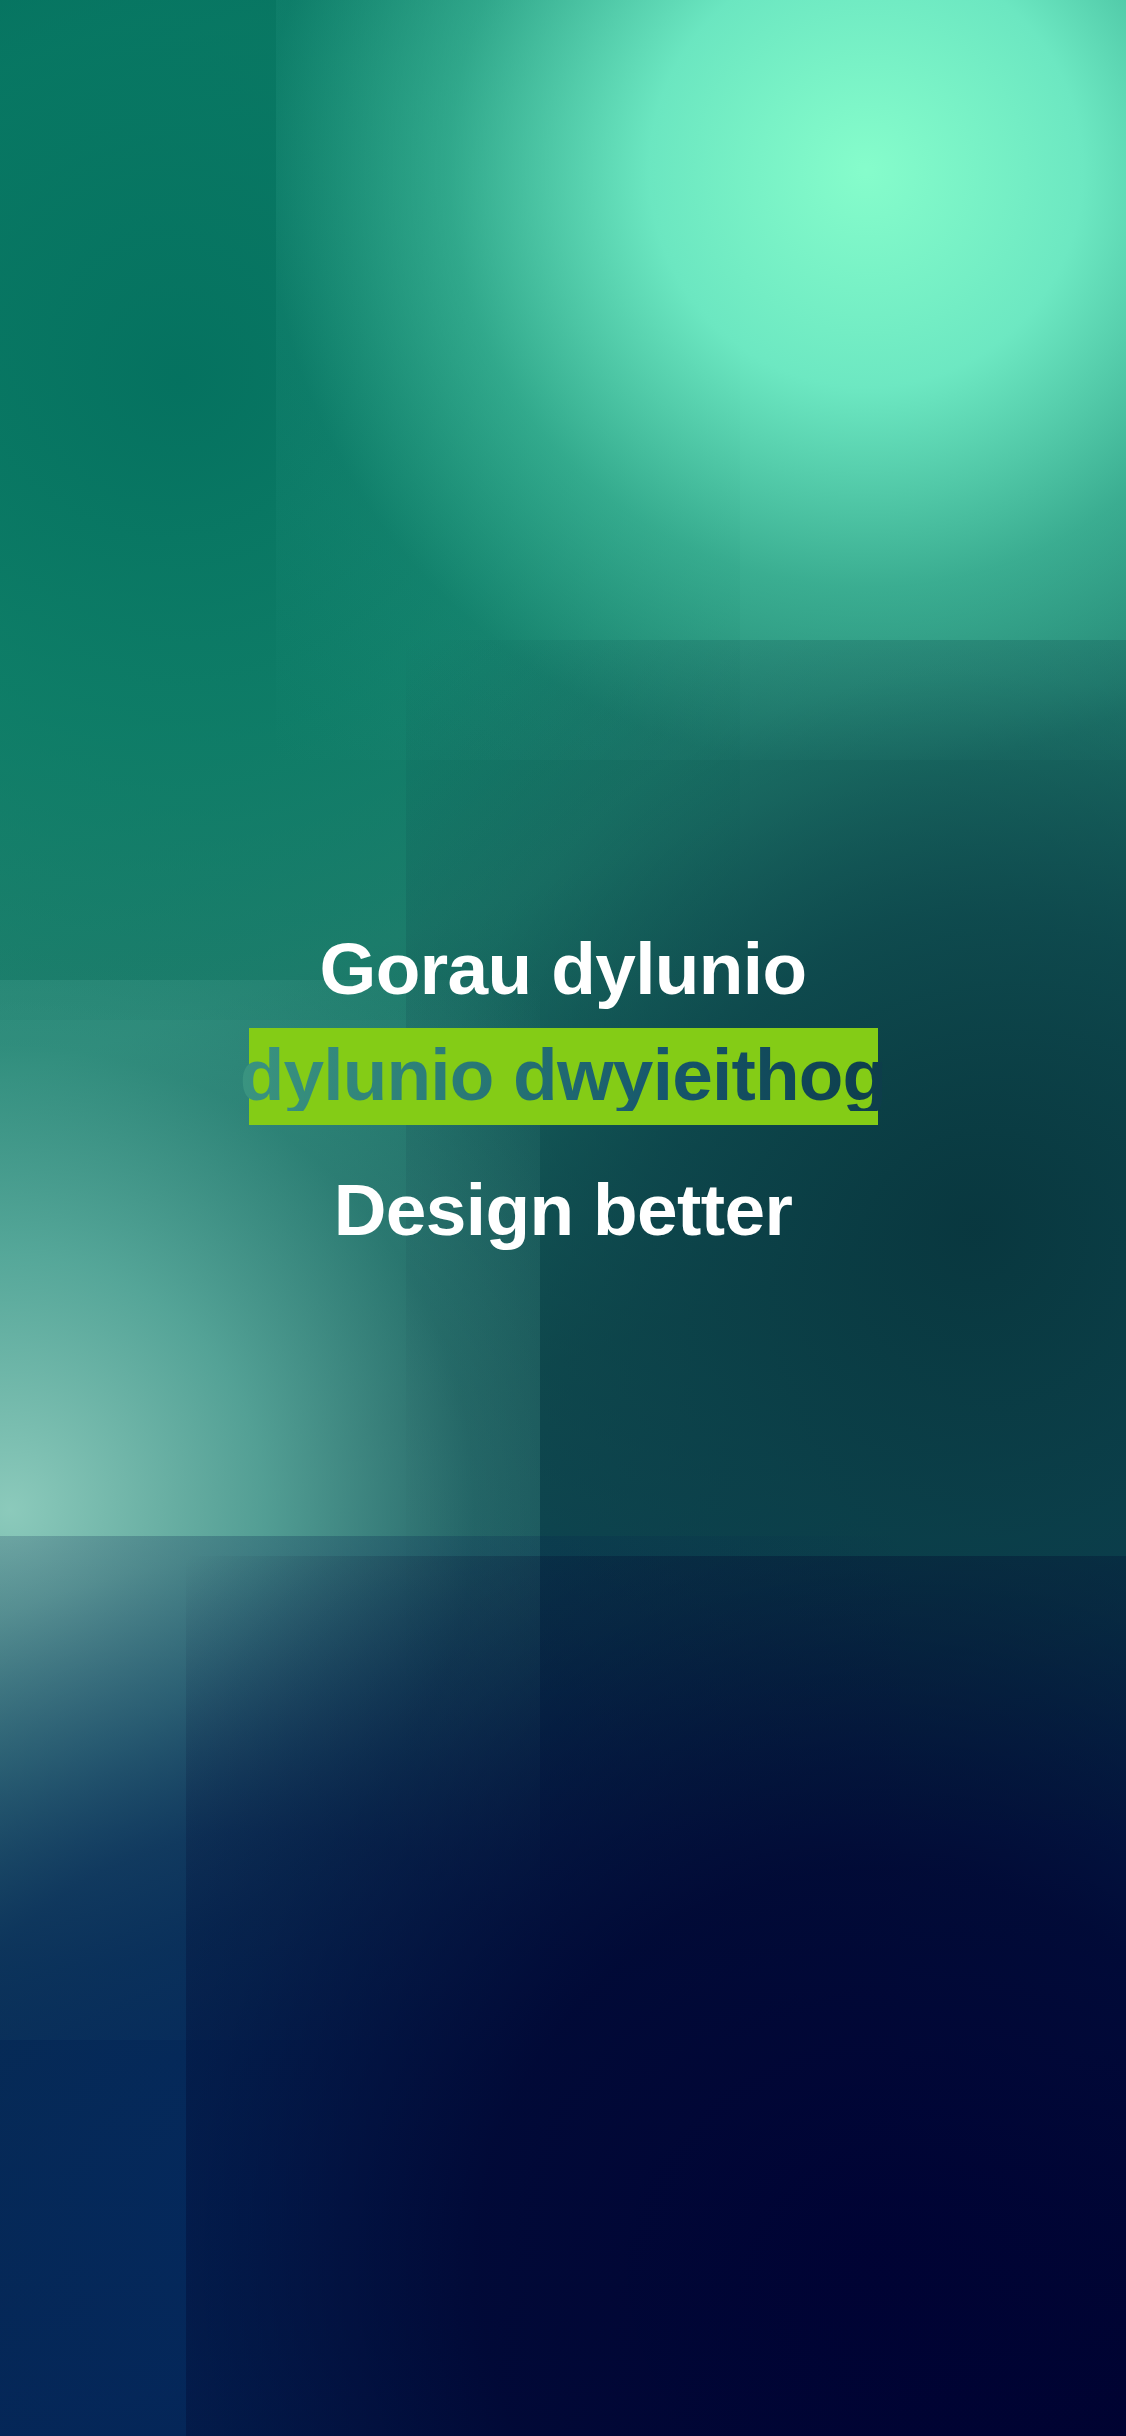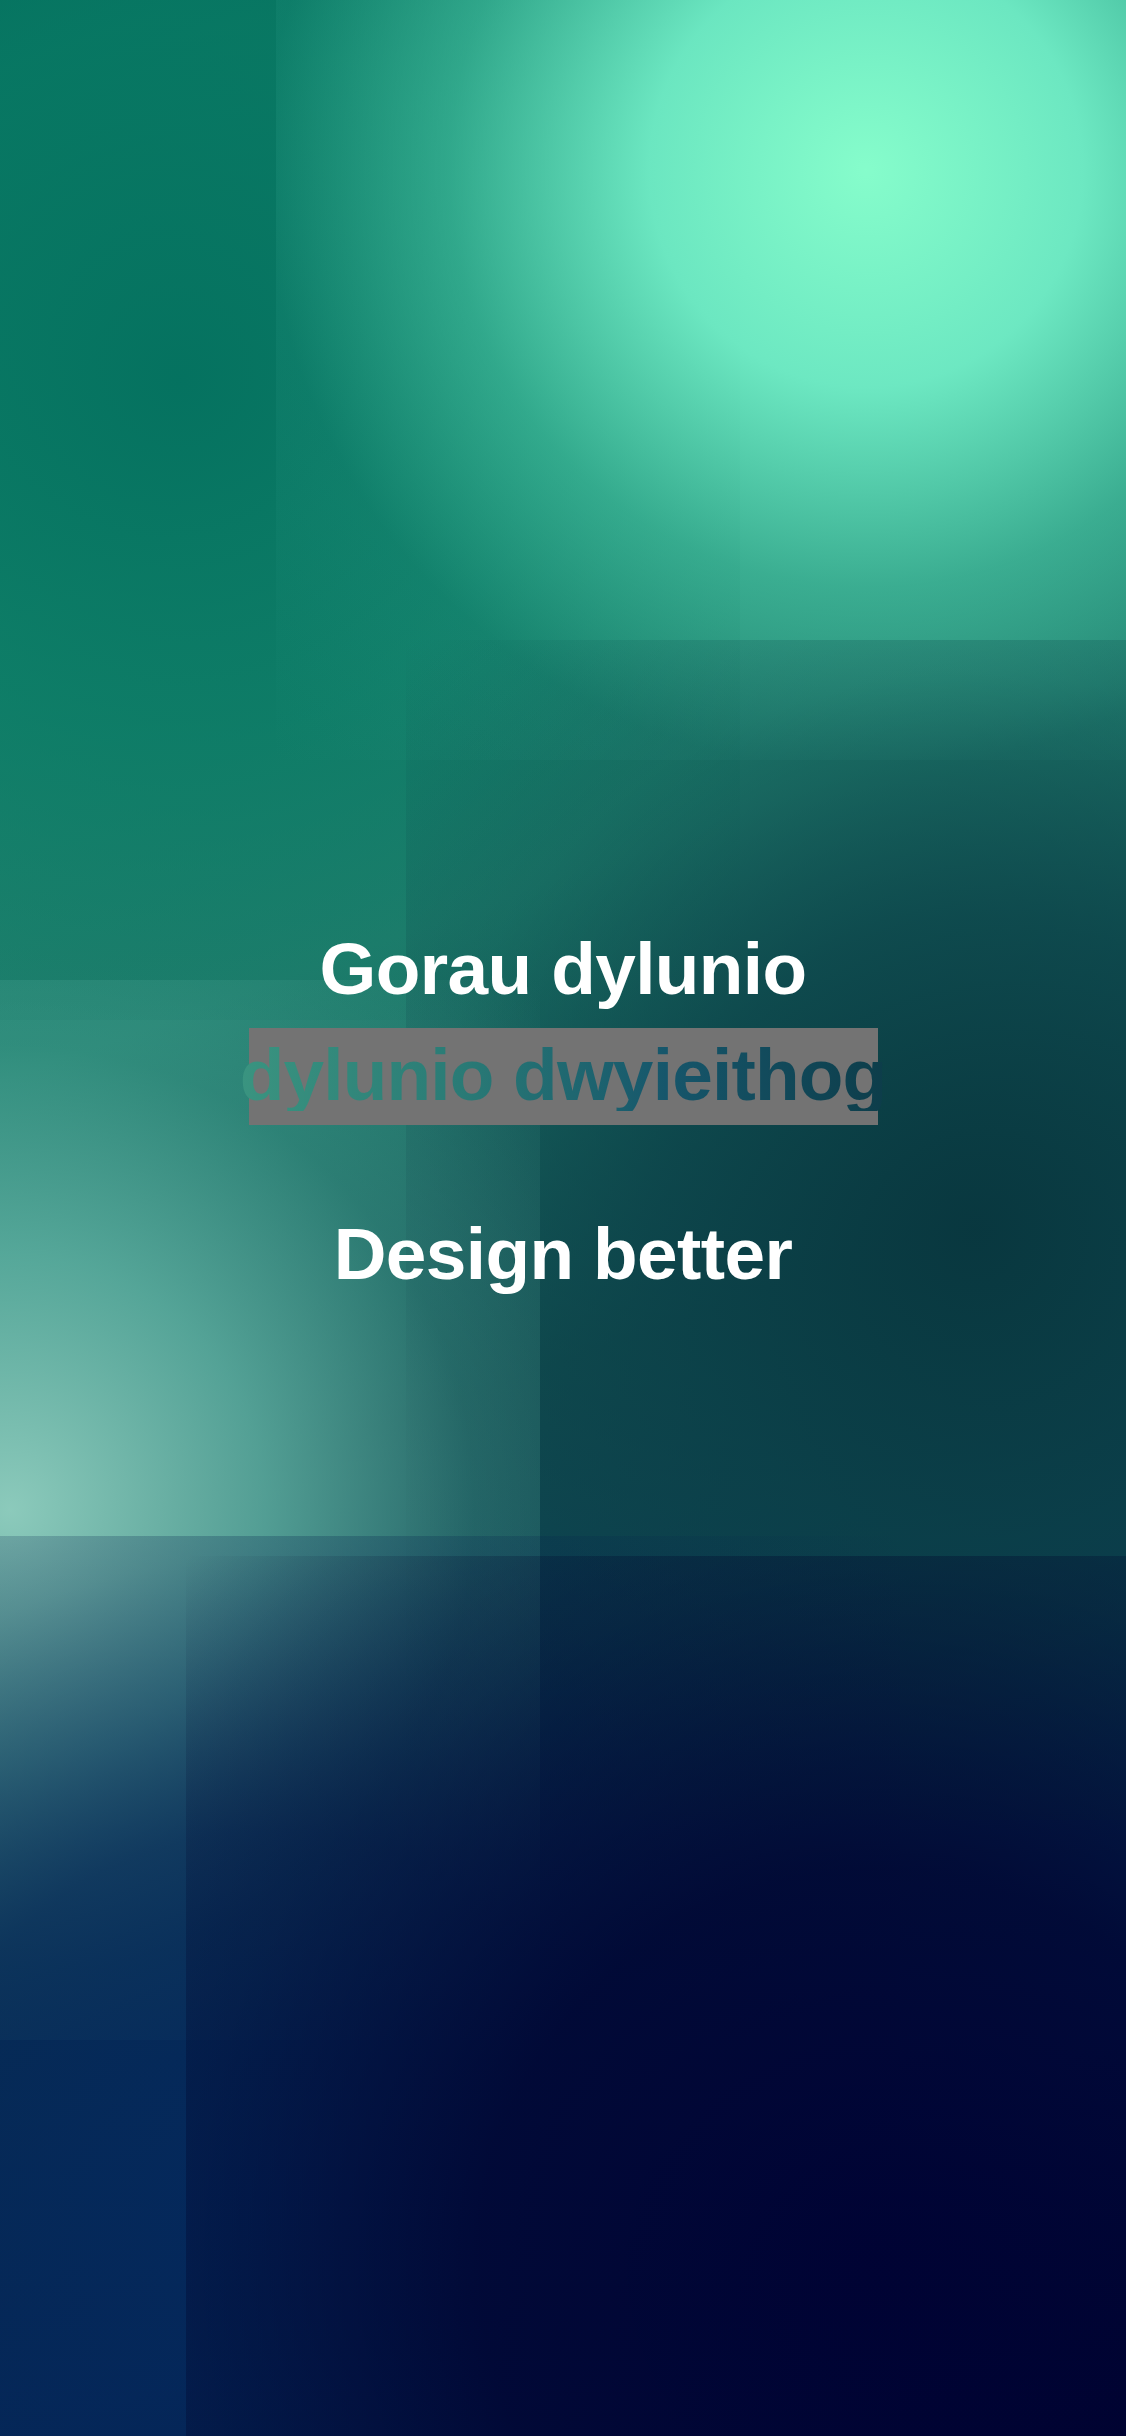--- a/index.html
+++ b/index.html
@@ -121,34 +121,34 @@
     position: absolute;
     left: 0;
     right: 0;
     top: 932px;
     display: flex;
     flex-direction: column;
     align-items: center;
   }
 
   .lang-group { display: flex; flex-direction: column; align-items: center; }
-  .lang-group.english { margin-top: 92px; gap: 48px; }
+  .lang-group.english { margin-top: 48px; gap: 48px; }
 
   .line-plain {
     color: #ffffff;
     font-size: 73px;
     font-weight: bold;
     line-height: 1.0;
     letter-spacing: -0.6px;
     white-space: nowrap;
     text-align: center;
   }
 
   .line-box {
-    background: #737373;
+    background: #84cc16;
     width: 629px;
     box-sizing: border-box;
     padding: 10px 14px 14px 14px;
     margin-top: 23px;
     display: flex;
     justify-content: center;
   }
   .lang-group.english .line-box { margin-top: 38px; padding-bottom: 20px; }
 
   .line-gradient {

